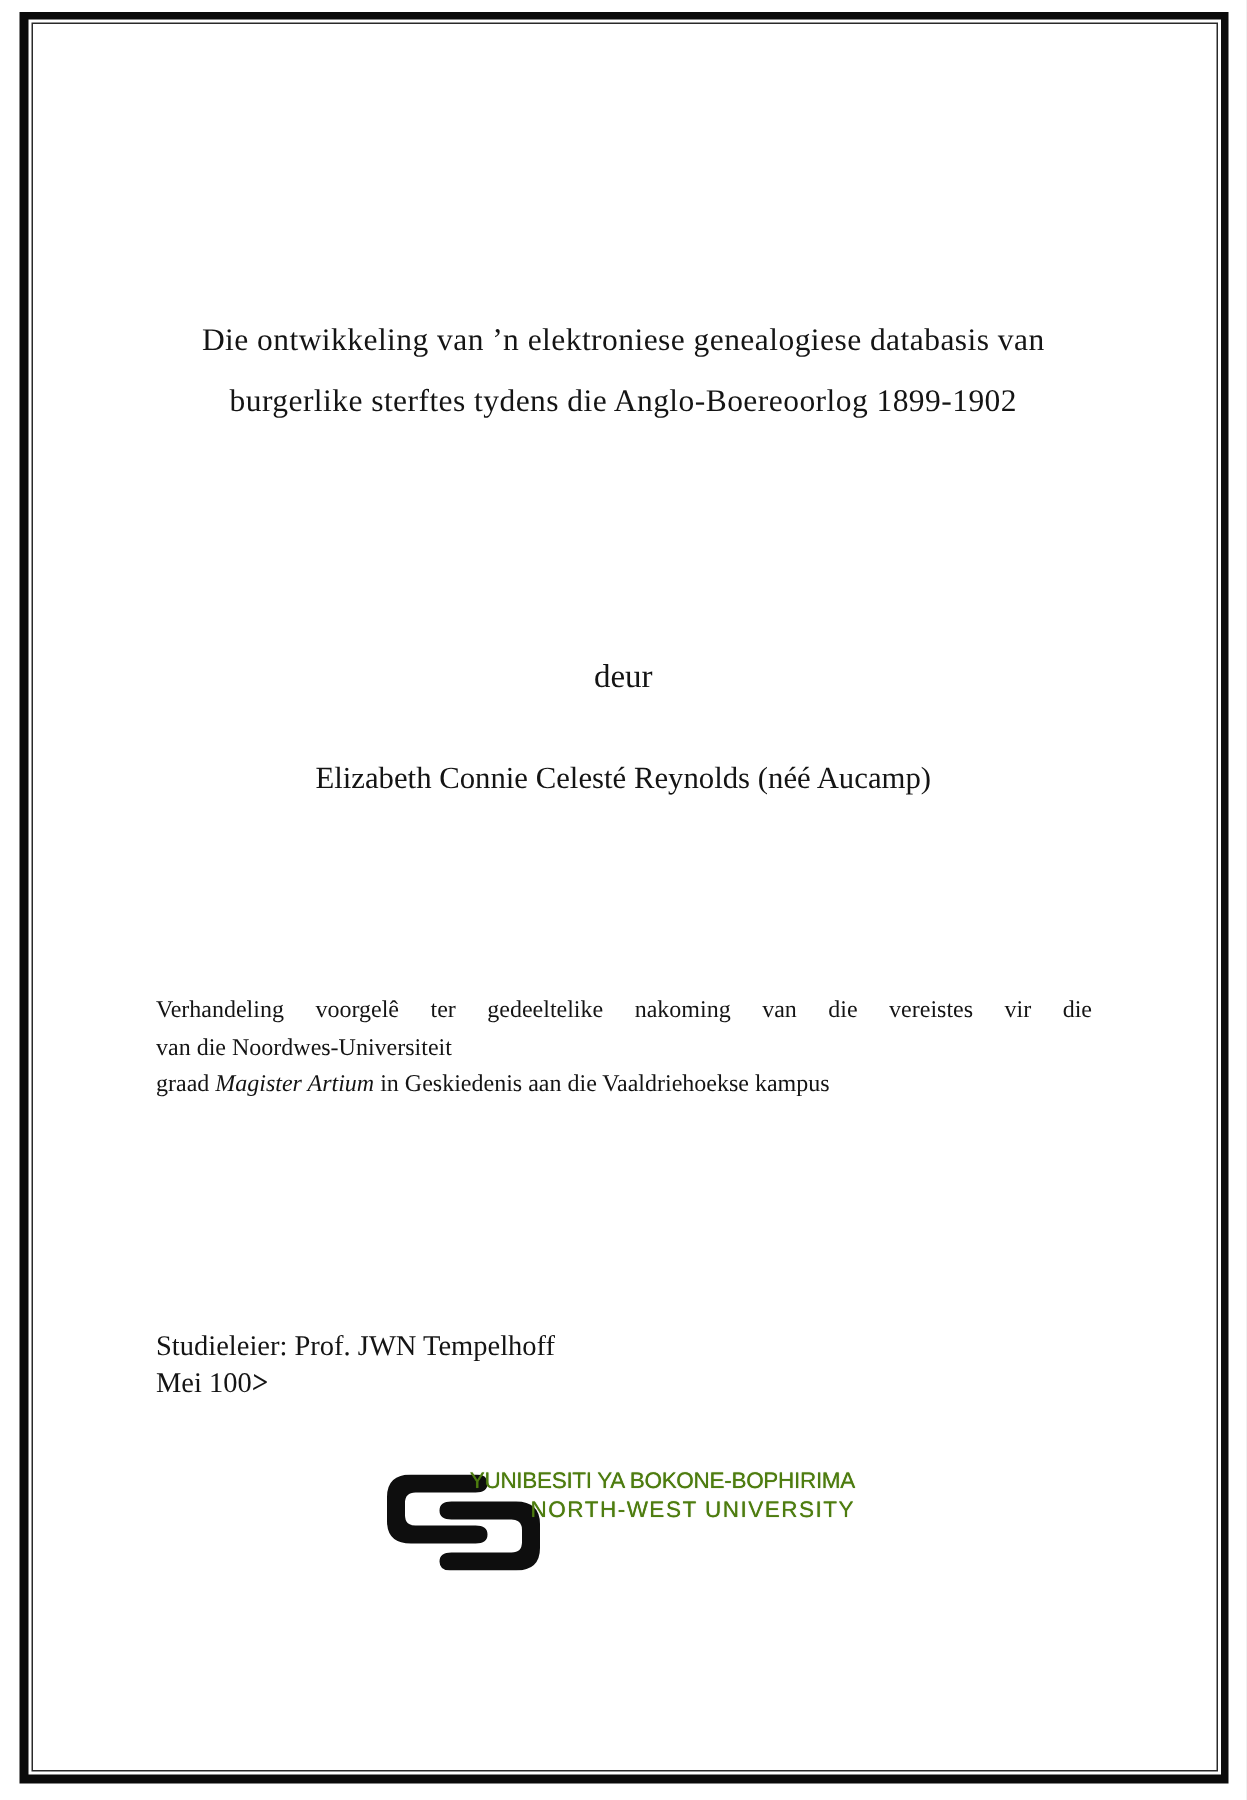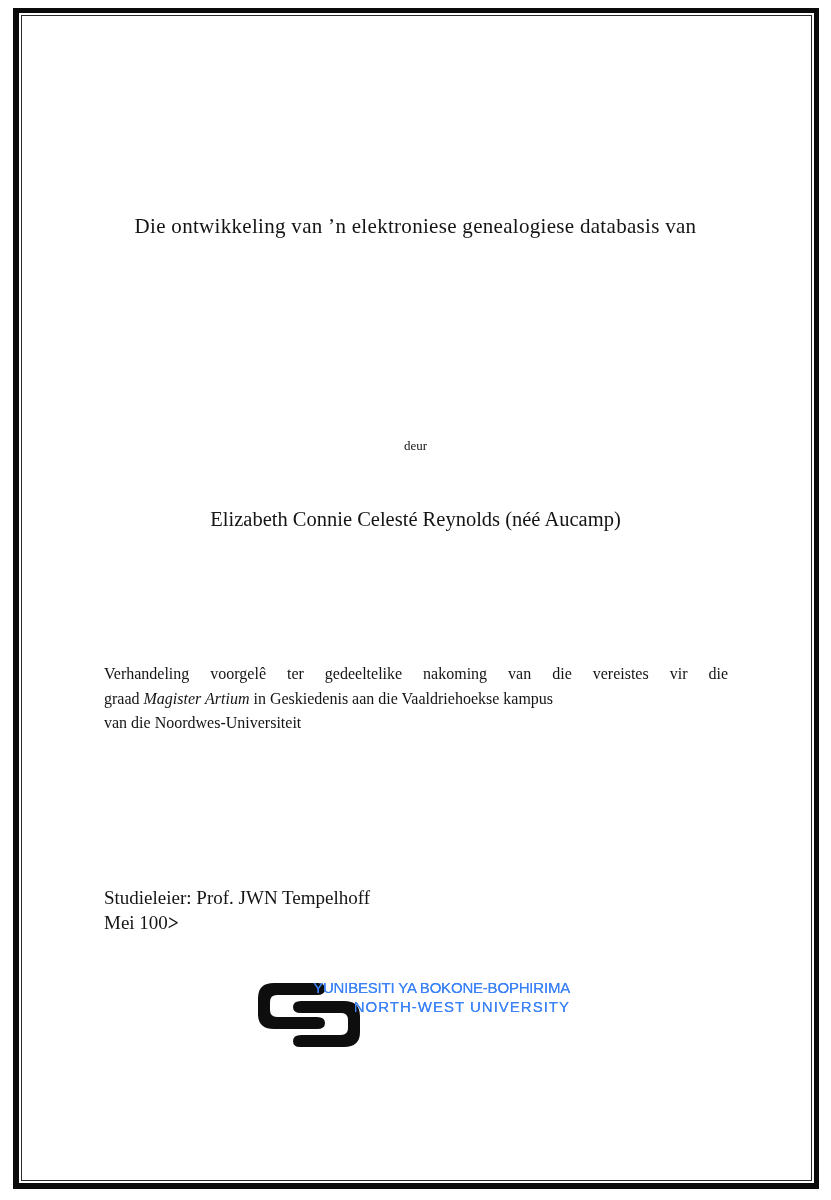--- a/index.html
+++ b/index.html
@@ -46,21 +46,21 @@
     text-align: center;
     font-size: 21px;
     line-height: 41px;
     letter-spacing: 0.3px;
   }
   .byline {
     top: 438px;
     left: 0;
     width: 831px;
     text-align: center;
-    font-size: 13px;
+    font-size: 22px;
   }
   .author {
     top: 508px;
     left: 0;
     width: 831px;
     text-align: center;
     font-size: 20.5px;
   }
   .statement {
     top: 662px;
@@ -97,48 +97,49 @@
     height: 64px;
   }
   .logo-text {
     left: 290px;
     top: 979px;
     width: 280px;
     text-align: right;
     font-family: "Liberation Sans", sans-serif;
     font-size: 15px;
     line-height: 18.5px;
-    color: #3b82f6;
+    color: #4d7c0f;
     text-shadow: 0 0 0.5px currentColor;
     white-space: nowrap;
   }
   .logo-text .l1 { letter-spacing: -0.2px; }
   .logo-text .l2, .logo-text .l3 { letter-spacing: 1px; }
 </style>
 </head>
 <body>
 
 <div class="page">
 
   <div class="frame-outer">
     <div class="frame-inner"></div>
   </div>
 
   <div class="abs thesis-title">
     <div>Die ontwikkeling van ’n elektroniese genealogiese databasis van</div>
+    <div>burgerlike sterftes tydens die Anglo-Boereoorlog 1899-1902</div>
   </div>
 
   <div class="abs byline">deur</div>
 
   <div class="abs author">Elizabeth Connie Celesté Reynolds (néé Aucamp)</div>
 
   <div class="abs statement">
     <div class="justified">Verhandeling voorgelê ter gedeeltelike nakoming van die vereistes vir die</div>
+    <div>van die Noordwes-Universiteit</div>
     <div><span>graad </span><span class="italic">Magister Artium</span><span> in Geskiedenis aan die Vaaldriehoekse kampus</span></div>
-    <div>van die Noordwes-Universiteit</div>
   </div>
 
   <div class="abs supervisor-block">
     <div>Studieleier: Prof. JWN Tempelhoff</div>
     <div><span>Mei 100</span><span class="date-glyph">&gt;</span></div>
   </div>
 
   <svg class="abs logo-mark" viewBox="0 0 102 64" width="102" height="64" aria-hidden="true">
     <path fill="#0e0e0e" d="M60 0 H16 Q0 0 0 15 V31 Q0 46 16 46 H59 Q67 46 67 40 Q67 34 59 34 H19 Q12 34 12 27 V19 Q12 12 19 12 H59 Q67 12 67 6 Q67 0 60 0 Z"></path>
     <path fill="#0e0e0e" transform="rotate(180 51 32)" d="M60 0 H16 Q0 0 0 15 V31 Q0 46 16 46 H59 Q67 46 67 40 Q67 34 59 34 H19 Q12 34 12 27 V19 Q12 12 19 12 H59 Q67 12 67 6 Q67 0 60 0 Z"></path>

